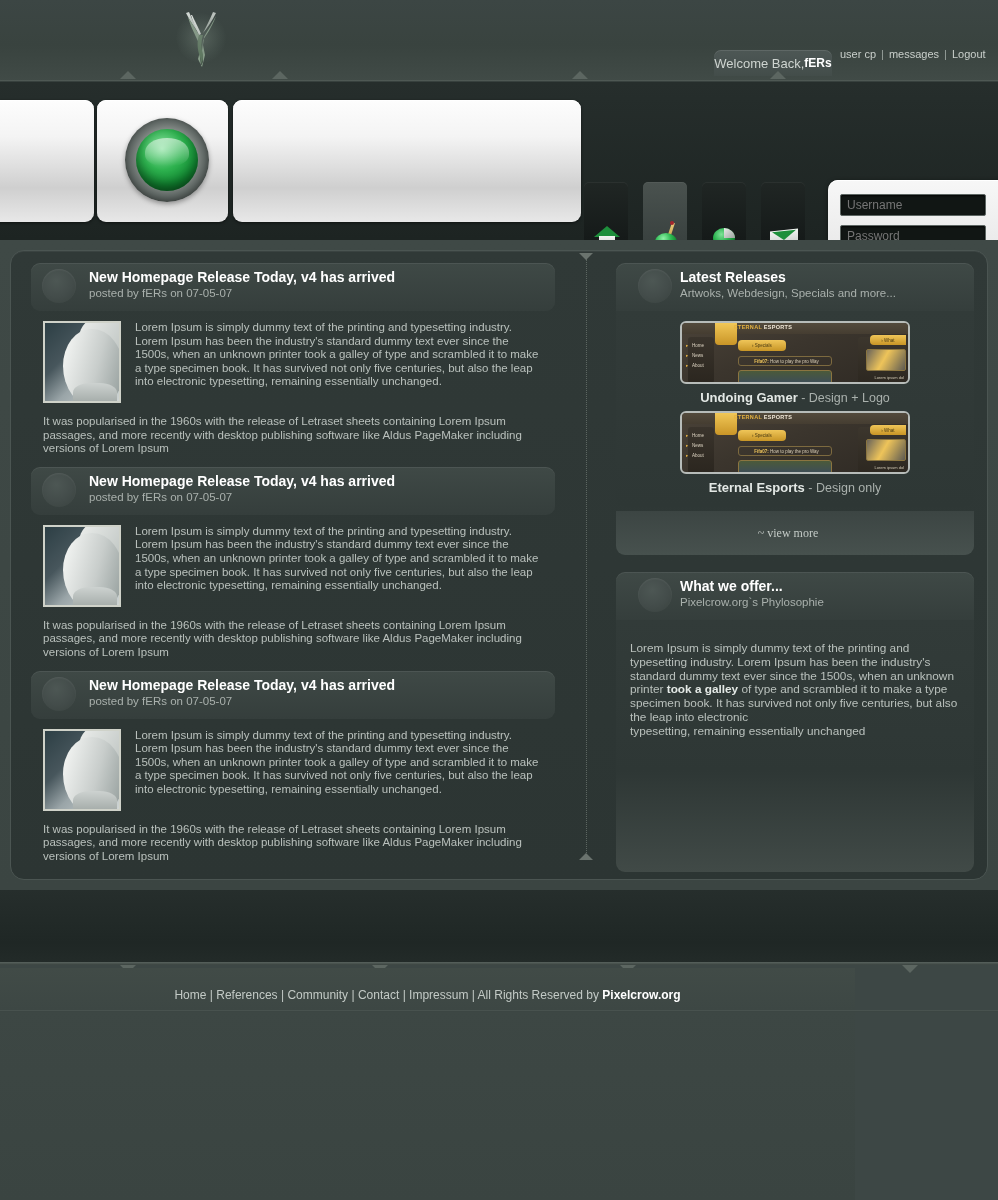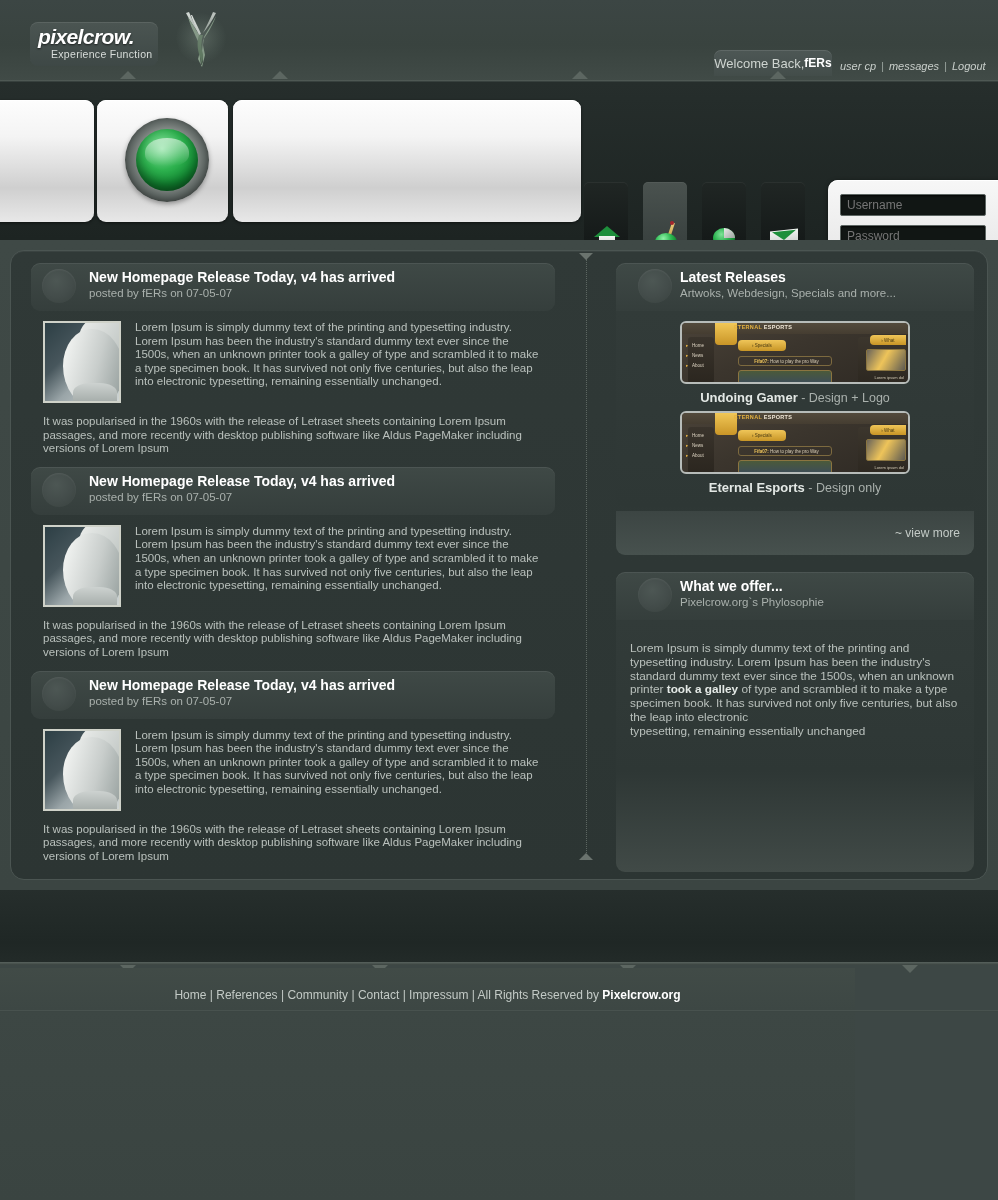--- a/index.html
+++ b/index.html
@@ -50,23 +50,23 @@
     position:absolute; left:714px; top:50px; width:118px; height:26px;
     border-radius:7px 7px 0 0;
     background:linear-gradient(180deg,#4d5755 0%,#434d4a 100%);
     box-shadow:inset 0 1px 0 rgba(255,255,255,.10);
     display:flex; align-items:center; justify-content:center;
   }
   #welcome-tab span { font-size:13px; color:#ced4d0; }
   #welcome-tab b { font-size:12px; color:#ffffff; }
 
   #user-links {
-    position:absolute; left:840px; top:60px;
+    position:absolute; left:840px; top:48px;
     font-size:11px; color:#c9cfcb;
-    display:flex; align-items:flex-start; gap:5px;font-style:italic;
+    display:flex; align-items:flex-start; gap:5px;
   }
   #user-links a { color:#c9cfcb; text-decoration:none; }
   #user-links .sep { color:#9aa39e; }
 
   
   #hdr-divider {
     position:absolute; left:0; top:80px; width:998px; height:2px;
     background:linear-gradient(180deg,#5a645f 0%,#2c3533 100%);
   }
   .tri-up {
@@ -393,22 +393,23 @@
   .shot .lipsum {
     position:absolute; right:4px; bottom:2px; font-size:4px; color:#cdc4b1;
   }
   .release-cap { margin-top:6px; font-size:12.5px; }
   .release-cap b { color:#e3e8e5; font-weight:bold; font-size:13px; }
   .release-cap span { color:#aab1ad; }
   #view-more-bar {
     margin-top:4px; height:44px;
     border-radius:0 0 9px 9px;
     background:linear-gradient(180deg,#3c4543 0%,#47514e 100%);
-    display:flex; align-items:center; justify-content:flex-end;
+    display:flex; align-items:center; justify-content:center;
     padding-right:14px;
+    font-family:Liberation Serif, serif;
   }
   #view-more-bar a { font-size:12px; color:#c3cac6; text-decoration:none; }
 
   #offer-block { margin-top:17px; }
   #offer-body {
     border-radius:0 0 9px 9px;
     background:linear-gradient(180deg,#323b39 0%,#2e3735 60%,#414a47 100%);
     padding:22px 14px 0 14px; height:252px;
     font-size:11.8px; line-height:13.8px; color:#b9c0bc;
   }
@@ -438,24 +439,20 @@
   #footer-links b { color:#ffffff; font-weight:bold; }
   #footer-rule {
     position:absolute; left:0; top:1010px; width:998px; height:2px;
     background:linear-gradient(180deg,#4e5854,#36403d);
   }
 </style>
 </head>
 <body>
 
 <div id="header">
-  <div id="logo-block">
-    <div id="logo-word"><span>pixel</span><span class="lt">crow.</span></div>
-    <div id="logo-tag">Experience Function</div>
-  </div>
 
   <div id="crow-logo">
     <div id="crow-glow"></div>
     <svg width="58" height="62" viewBox="0 0 58 62">
       <path d="M14 6 C18 14, 22 20, 27 26 C24 20, 20 12, 17 5 Z" fill="#cfd5d1"></path>
       <path d="M44 6 C40 14, 36 20, 31 26 C34 20, 38 12, 41 5 Z" fill="#b9c0bb"></path>
       <path d="M16 10 C21 18, 25 24, 28 30 L29 40 L26 52 L30 60 L33 48 L31 38 L32 30 C36 23, 41 15, 44 9 C40 20, 35 27, 31 33 L30 44 L31 55 L29 59 L28 50 L27 36 C23 28, 18 18, 16 10 Z" fill="#8fa58f"></path>
       <path d="M27 28 C25 34, 25 42, 28 50 L30 58 L31 48 C29 41, 29 34, 31 28 Z" fill="#5f7a5f"></path>
       <path d="M20 8 C24 16, 27 22, 29 27 L27 28 C24 22, 21 15, 19 8 Z" fill="#eef1ee"></path>
     </svg>

